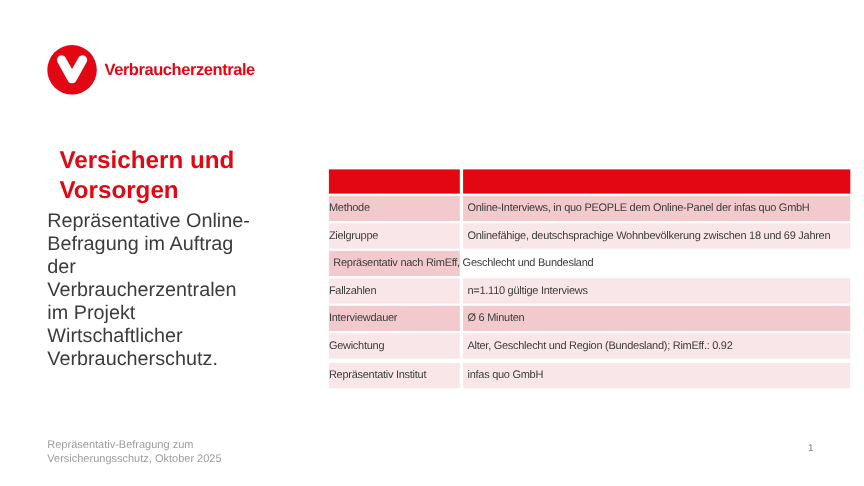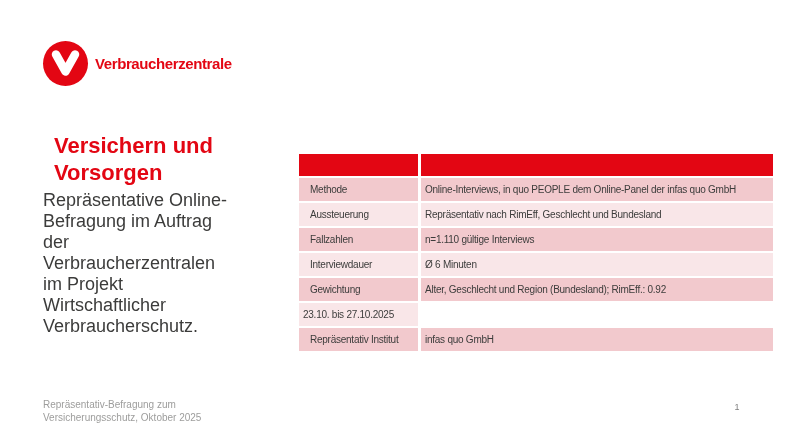--- a/index.html
+++ b/index.html
@@ -104,21 +104,21 @@
   }
   .td {
     height: 23px;
     display: flex;
     align-items: center;
     font-size: 10px;
     letter-spacing: -0.25px;
     white-space: nowrap;
     color: var(--text, #3c3c3b);
   }
-  .td.label { padding-left: 11px; }
+  .td.label { }
   .td.value { padding-left: 4px; }
   .tbody .tr:nth-of-type(odd) .td  { background: var(--row-dark, #f2c9cd); }
   .tbody .tr:nth-of-type(even) .td { background: var(--row-light, #f9e6e8); }
 </style>
 </head>
 <body>
 
 <div class="slide">
 
   <header class="brand">
@@ -139,43 +139,45 @@
       <div class="th"></div>
       <div class="th"></div>
     </div>
     <div class="tbody">
 
         <div class="tr">
           <div class="td label">Methode</div>
           <div class="td value">Online-Interviews, in quo PEOPLE dem Online-Panel der infas quo GmbH</div>
         </div>
 
+        <div class="tr">
+          <div class="td label">Zielgruppe</div>
+          <div class="td value">Onlinefähige, deutschsprachige Wohnbevölkerung zwischen 18 und 69 Jahren</div>
+        </div>
 
         <div class="tr">
-          <div class="td label">Aussteuerung</div>
           <div class="td value">Repräsentativ nach RimEff, Geschlecht und Bundesland</div>
         </div>
 
         <div class="tr">
           <div class="td label">Fallzahlen</div>
           <div class="td value">n=1.110 gültige Interviews</div>
         </div>
 
         <div class="tr">
           <div class="td label">Interviewdauer</div>
           <div class="td value">Ø 6 Minuten</div>
         </div>
 
         <div class="tr">
           <div class="td label">Gewichtung</div>
           <div class="td value">Alter, Geschlecht und Region (Bundesland); RimEff.: 0.92</div>
         </div>
 
         <div class="tr">
-          <div class="td value">23.10. bis 27.10.2025</div>
         </div>
 
         <div class="tr">
           <div class="td label">Repräsentativ Institut</div>
           <div class="td value">infas quo GmbH</div>
         </div>
       </div>
   </div>
 
   <div class="footer">

